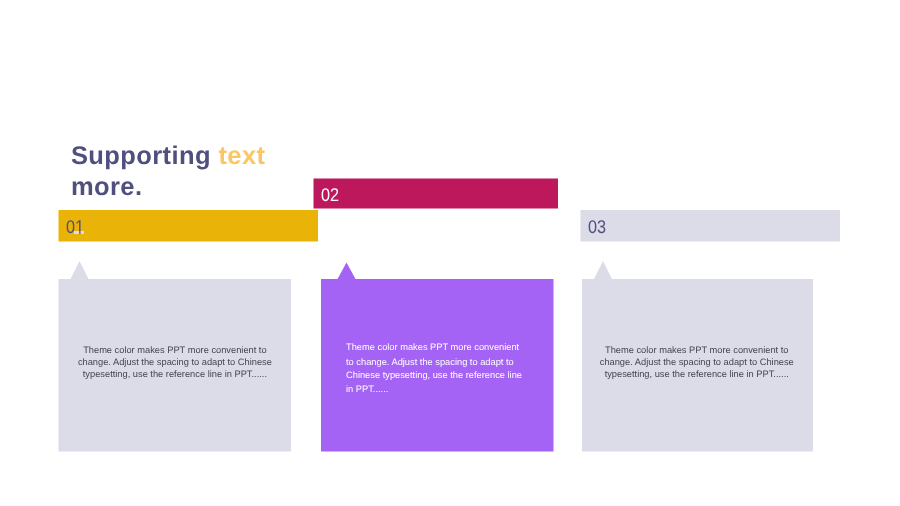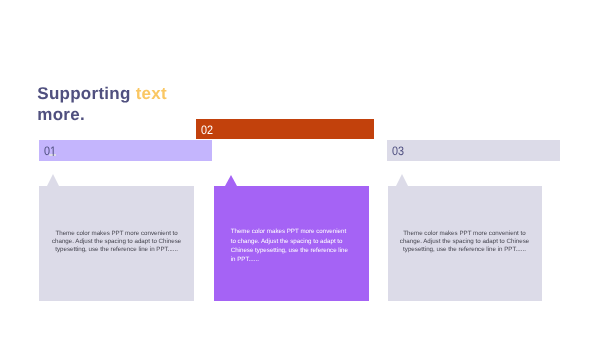--- a/index.html
+++ b/index.html
@@ -11,21 +11,21 @@
     -webkit-font-smoothing:antialiased;
     text-rendering:geometricPrecision;
   }
   .slide{position:relative;width:600px;height:337px;background:#ffffff;overflow:hidden;}
 
   
   .title,.step-number,.step-body{-webkit-font-smoothing:antialiased;will-change:opacity;}
 
   
   .title{
-    margin:0;padding:0;
+    margin:10px;padding:0;
     position:absolute;left:37.3px;top:82.7px;
     font-size:17px;font-weight:bold;line-height:21.2px;
     letter-spacing:0.27px;white-space:nowrap;
     color:#50507f;
   }
   .title .accent{color:#fac763;}
 
   
   .step-bar{position:absolute;box-sizing:border-box;}
   .step-number{
@@ -43,28 +43,28 @@
     width:1.42px;height:2.2px;background:#4f4f80;opacity:0.95;
   }
   .step-card{position:absolute;box-sizing:border-box;}
   .card-pointer{
     position:absolute;width:0;height:0;
     border-left:6.4px solid transparent;border-right:6.4px solid transparent;
   }
   .step-body{position:absolute;box-sizing:border-box;font-size:6.2px;}
 
   
-  #bar-1{left:39.1px;top:140.3px;width:173.4px;height:20.9px;background:#c4b5fd;}
+  #bar-1{left:39.1px;top:140.3px;width:173.4px;height:20.9px;background:#eab308;}
   #num-1{color:#4f4f80;}
   #card-1{left:39.1px;top:186.3px;width:155.3px;height:115.1px;background:#dcdbe8;}
   #tip-1{left:8.2px;top:-12.4px;border-bottom:12.4px solid #dcdbe8;}
   #body-1{left:11px;top:44.2px;width:133px;text-align:center;line-height:7.6px;color:#45454f;}
 
   
-  #bar-2{left:196px;top:119.1px;width:178px;height:20.4px;background:#c2410c;}
+  #bar-2{left:209px;top:119.1px;width:163px;height:20.4px;background:#be185d;}
   #num-2{color:#ffffff;}
   #card-2{left:213.7px;top:186.3px;width:155.1px;height:114.9px;background:#a563f5;}
   #tip-2{left:10.9px;top:-11.4px;border-bottom:11.4px solid #a563f5;}
   #body-2{left:17px;top:41px;width:120px;text-align:left;line-height:9.25px;color:#ffffff;}
 
   
   #bar-3{left:387px;top:140.3px;width:173.4px;height:20.9px;background:#dcdbe8;}
   #num-3{color:#4f4f80;}
   #card-3{left:388px;top:186.3px;width:154.4px;height:115px;background:#dcdbe8;}
   #tip-3{left:7.7px;top:-12.4px;border-bottom:12.4px solid #dcdbe8;}

